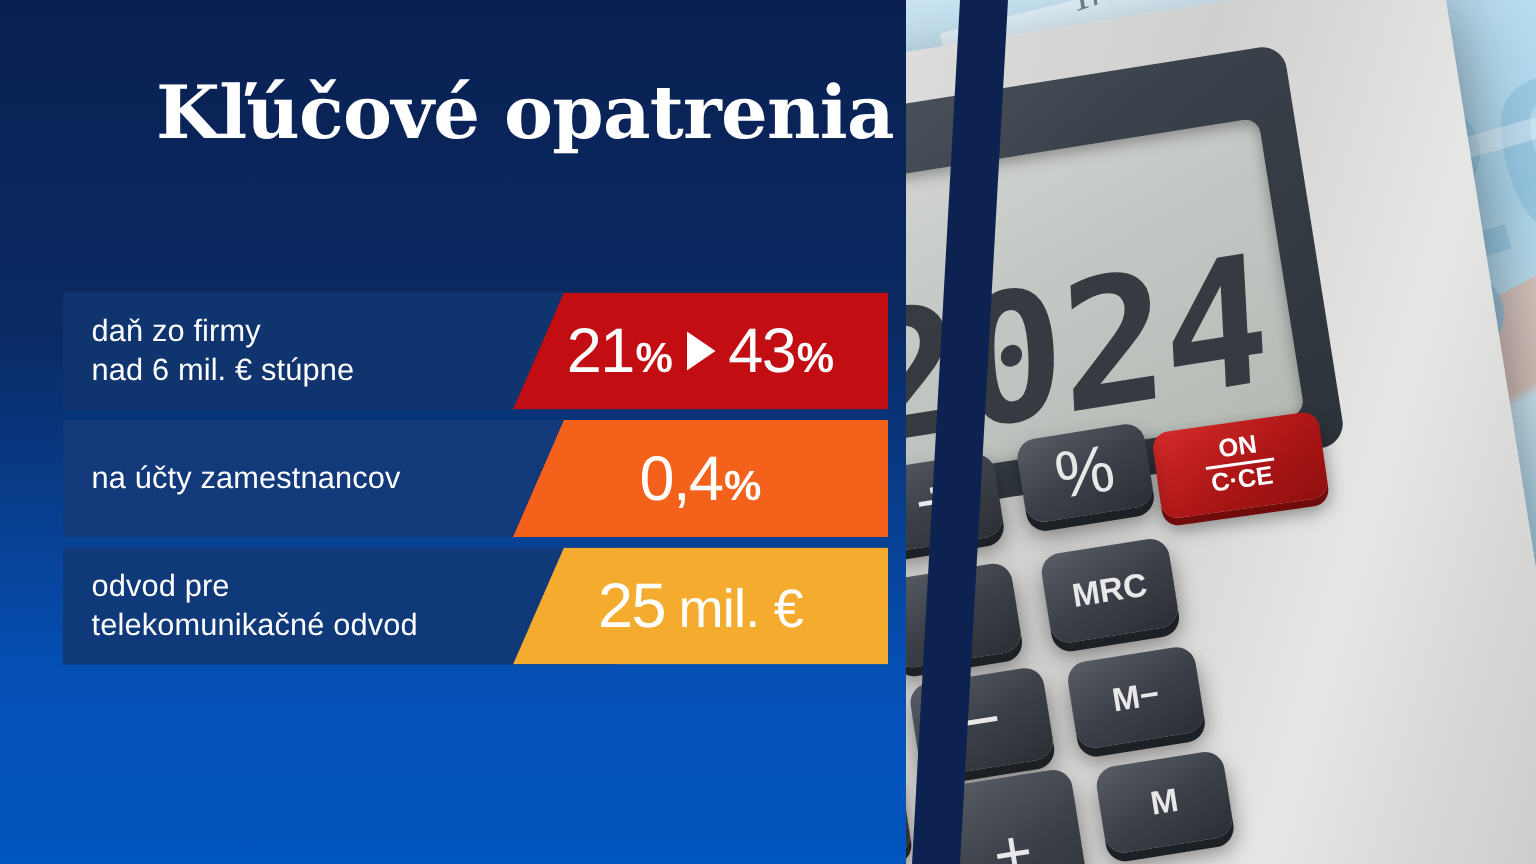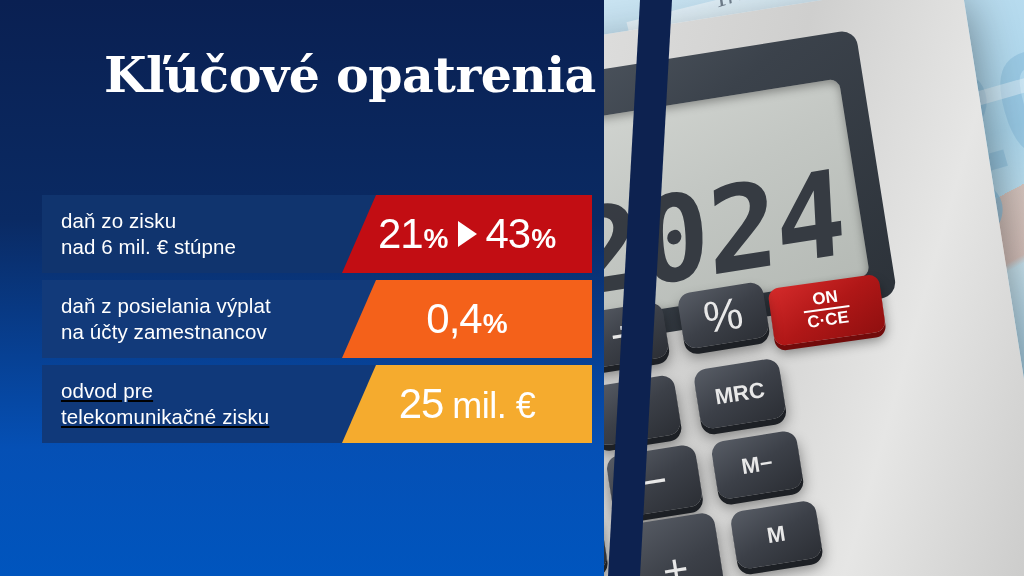--- a/index.html
+++ b/index.html
@@ -83,21 +83,21 @@
   .title{position:absolute;left:104px;top:46px;color:#fff;
     font-family:"DejaVu Serif","Liberation Serif",serif;font-weight:bold;
     font-size:49px;letter-spacing:-.5px;white-space:nowrap;text-align:right;}
 
   .rows{position:absolute;left:42px;top:195px;width:552px;}
   .row{position:relative;height:78px;margin-bottom:7px;}
   .row:last-child{margin-bottom:0;}
   .label-box{position:absolute;left:0;top:0;width:368px;height:100%;
     background:#10346e;display:flex;align-items:center;}
   .label-box.r2{background:#123a7a;}
-  .label-box.r3{background:#10397a;text-decoration:underline;}
+  .label-box.r3{background:#10397a;}
   .label{color:#fff;font-size:20.5px;line-height:1.28;padding-left:19px;
     font-weight:normal;letter-spacing:.1px;}
   .banner{position:absolute;top:0;height:100%;left:300px;width:250px;
     display:flex;align-items:center;justify-content:center;
     clip-path:polygon(34px 0, 100% 0, 100% 100%, 0 100%);}
   .banner .val{color:#fff;white-space:nowrap;display:flex;align-items:baseline;}
   .num{font-size:42px;font-weight:normal;letter-spacing:-1px;}
   .pct{font-size:28px;font-weight:bold;margin-left:1px;}
   .unit{font-size:36px;font-weight:normal;margin-left:9px;letter-spacing:-.5px;}
   .tri{display:inline-block;width:0;height:0;margin:0 9px 0 9px;
@@ -159,55 +159,54 @@
 
   <div class="seam"></div>
 
   <div class="title">Kľúčové opatrenia</div>
 
   <div class="rows">
 
     <div class="row">
       <div class="label-box">
         <div class="label">
-          <div>daň zo zisku</div>
+          <div>daň zo firmy</div>
           <div>nad 6 mil. € stúpne</div>
         </div>
       </div>
       <div class="banner" id="b0" style="background: rgb(194, 13, 19);">
         <div class="val">
           <span class="num">21</span>
             <span class="pct">%</span>
           <span class="tri"></span>
           <span class="num">43</span>
             <span class="pct">%</span>
         </div>
       </div>
     </div>
 
     <div class="row">
       <div class="label-box r2">
         <div class="label">
-          <div>daň z posielania výplat</div>
           <div>na účty zamestnancov</div>
         </div>
       </div>
       <div class="banner" id="b1" style="background: rgb(244, 97, 26);">
         <div class="val">
           <span class="num">0,4</span>
             <span class="pct">%</span>
         </div>
       </div>
     </div>
 
     <div class="row">
       <div class="label-box r3">
         <div class="label">
           <div>odvod pre</div>
-          <div>telekomunikačné zisku</div>
+          <div>telekomunikačné odvod</div>
         </div>
       </div>
       <div class="banner" id="b2" style="background: rgb(245, 171, 46);">
         <div class="val">
           <span class="num">25</span>
             <span class="unit">mil. €</span>
         </div>
       </div>
     </div>
 

